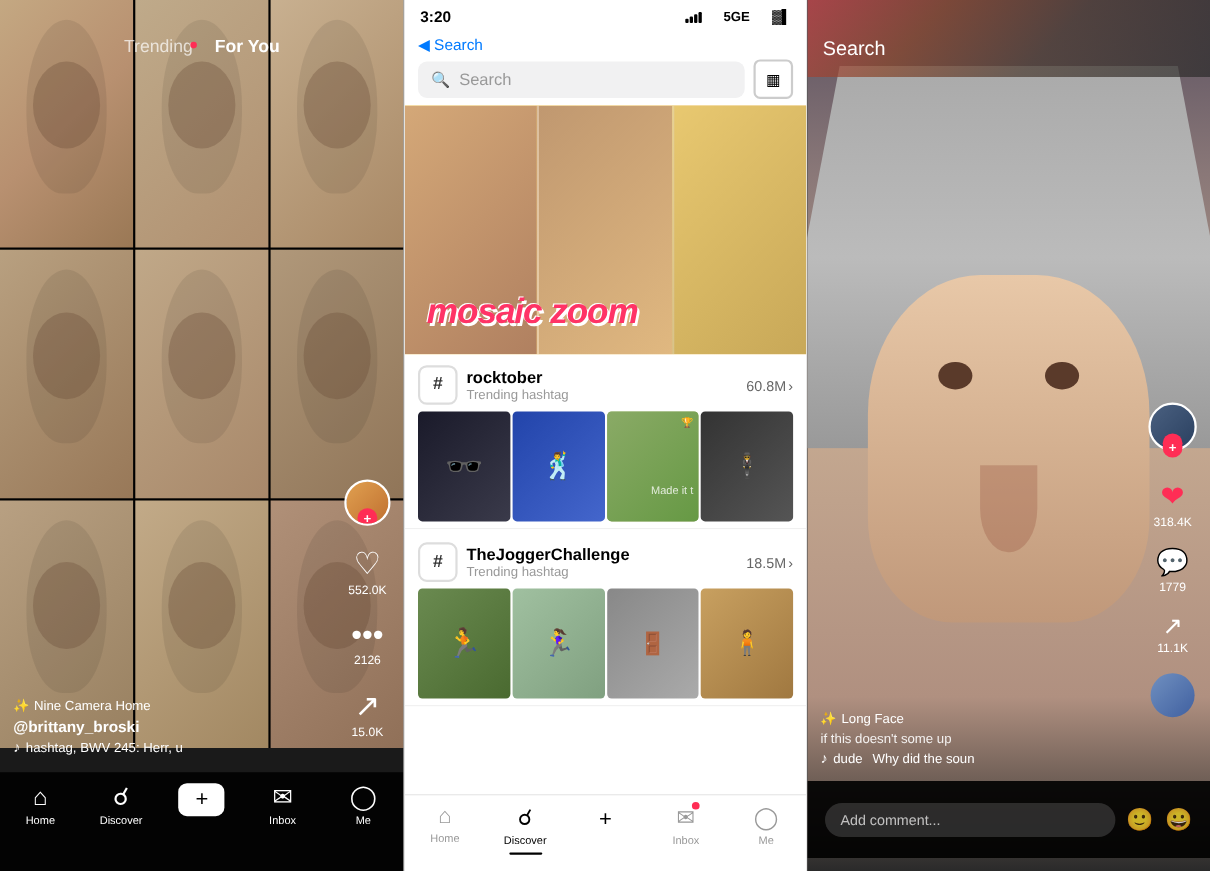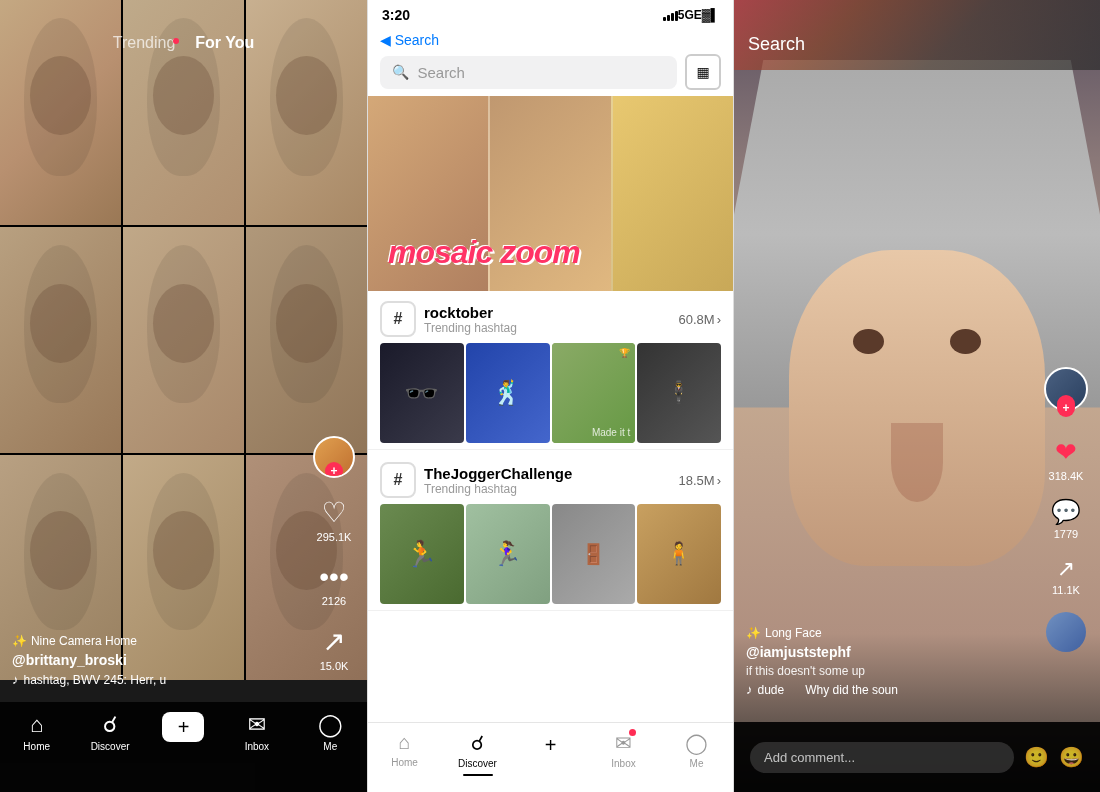--- a/index.html
+++ b/index.html
@@ -32,21 +32,21 @@
       font-size: 13px;
       font-weight: 600;
       color: #000;
       height: 28px;
     }
     .phone-1 .status-bar, .phone-3 .status-bar { color: #fff; }
     .status-left { font-size: 14px; font-weight: 700; }
     .status-right {
       display: flex;
       align-items: center;
-      gap: 0;
+      gap: 20px;
       font-size: 12px;
     }
     .signal-bars {
       display: flex;
       align-items: flex-end;
       gap: 1px;
       height: 12px;
     }
     .signal-bar {
       width: 3px;
@@ -277,21 +277,21 @@
       display: flex;
       align-items: center;
       justify-content: center;
       border: 2px solid #ccc;
       border-radius: 6px;
       font-size: 16px;
     }
 
     .p2-banner {
       width: 100%;
-      height: 195px;
+      height: 226px;
       background: linear-gradient(135deg, #f5c842 0%, #e8a830 100%);
       position: relative;
       overflow: hidden;
     }
     .p2-banner-faces {
       position: absolute;
       top: 0; left: 0; right: 0; bottom: 0;
       display: flex;
     }
     .p2-face-half {
@@ -482,21 +482,21 @@
     .p3-bottom-info {
       position: absolute;
       bottom: 95px;
       left: 12px;
       right: 70px;
       color: #fff;
     }
 
     .p3-bottom-bar {
       position: absolute;
-      bottom: 0; left: 0; right: 0;
+      bottom: 12px; left: 0; right: 0;
       height: 70px;
       background: rgba(0,0,0,0.9);
       display: flex;
       align-items: center;
       padding: 0 16px;
       gap: 10px;
     }
     .p3-comment-input {
       flex: 1;
       background: rgba(255,255,255,0.15);
@@ -601,21 +601,21 @@
       <span class="nav-dot"></span>
     </span>
     <span class="for-you">For You</span>
   </div>
 
   <div class="phone1-sidebar">
     <div class="avatar-circle"></div>
 
     <div class="sidebar-action">
       <span class="sidebar-icon heart-icon">♡</span>
-      <span>295.1K</span>
+      <span>552.0K</span>
     </div>
 
     <div class="sidebar-action">
       <span class="sidebar-icon">•••</span>
       <span>2126</span>
     </div>
 
     <div class="sidebar-action">
       <span class="sidebar-icon">↗</span>
       <span>15.0K</span>
@@ -714,21 +714,21 @@
     </div>
     <div class="p2-thumbnail-row">
       <div class="p2-thumb p2-thumb-1" style="background:linear-gradient(135deg,#1a1a2a,#3a3a4a); display:flex;align-items:center;justify-content:center;">
         <span style="font-size:28px;">🕶️</span>
       </div>
       <div class="p2-thumb p2-thumb-2" style="background:linear-gradient(135deg,#2244aa,#4466cc); display:flex;align-items:center;justify-content:center;">
         <span style="font-size:24px;">🕺</span>
       </div>
       <div class="p2-thumb p2-thumb-3" style="background:linear-gradient(135deg,#88aa55,#668833); position:relative;">
         <div style="position:absolute;inset:0;background:linear-gradient(135deg,#8aaa66,#669944);"></div>
-        <span style="position:absolute;bottom:5px;right:5px;font-size:10px;color:rgba(255,255,255,0.8);">Made it t</span>
+        <span style="position:absolute;bottom:22px;right:5px;font-size:10px;color:rgba(255,255,255,0.8);">Made it t</span>
         <span style="position:absolute;top:5px;right:5px;font-size:9px;color:#ffd700;font-weight:700;">🏆</span>
       </div>
       <div class="p2-thumb p2-thumb-4" style="background:linear-gradient(135deg,#333,#555);display:flex;align-items:center;justify-content:center;">
         <span style="font-size:22px;">🕴️</span>
       </div>
     </div>
   </div>
 
   <div class="p2-hashtag-section" style="margin-top:2px;">
     <div class="p2-hashtag-header">
@@ -847,26 +847,25 @@
     </div>
 
     <div style="width:40px;height:40px;border-radius:50%;background:linear-gradient(135deg,#7090c0,#4060a0);overflow:hidden;"></div>
   </div>
 
   <div class="p3-bottom-info">
     <div class="effect-badge">
       <span class="sparkle">✨</span>
       <span>Long Face</span>
     </div>
-    <div class="username">@iamjuststephf</div>
     <div class="caption">if this doesn't some up</div>
     <div class="music-row">
       <span class="music-note">♪</span>
       <span>dude</span>
-      <span style="margin-left:16px;">Why did the soun</span>
+      <span style="margin-left:4px;">Why did the soun</span>
     </div>
   </div>
 
   <div class="p3-bottom-bar">
     <div class="p3-comment-input">
       <span>Add comment...</span>
     </div>
     <div class="p3-action-btn">
       <span>🙂</span>
     </div>

